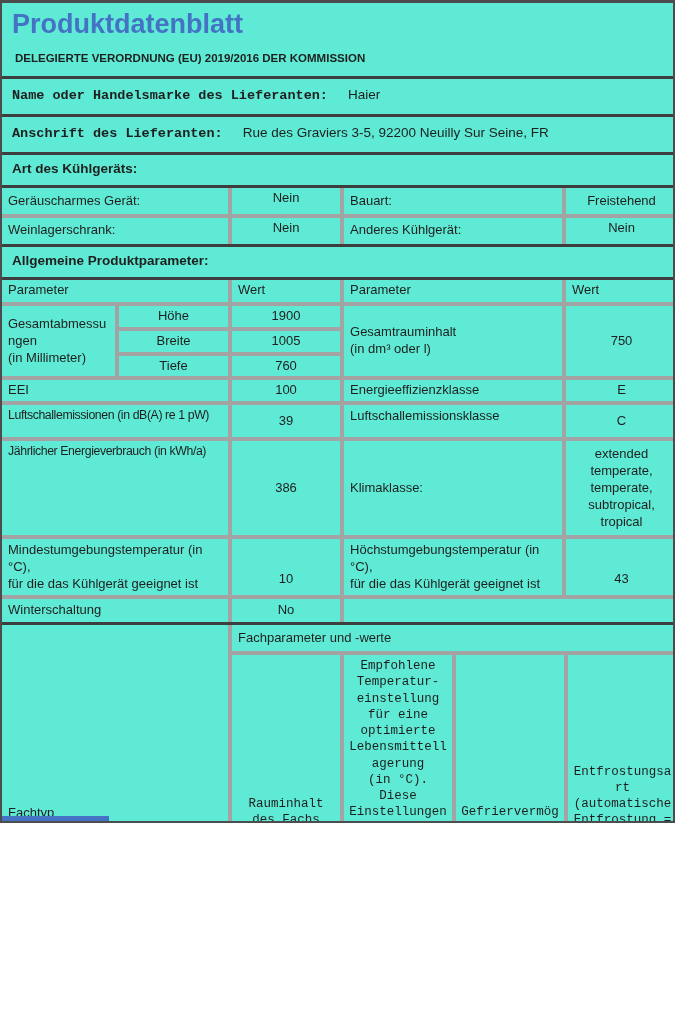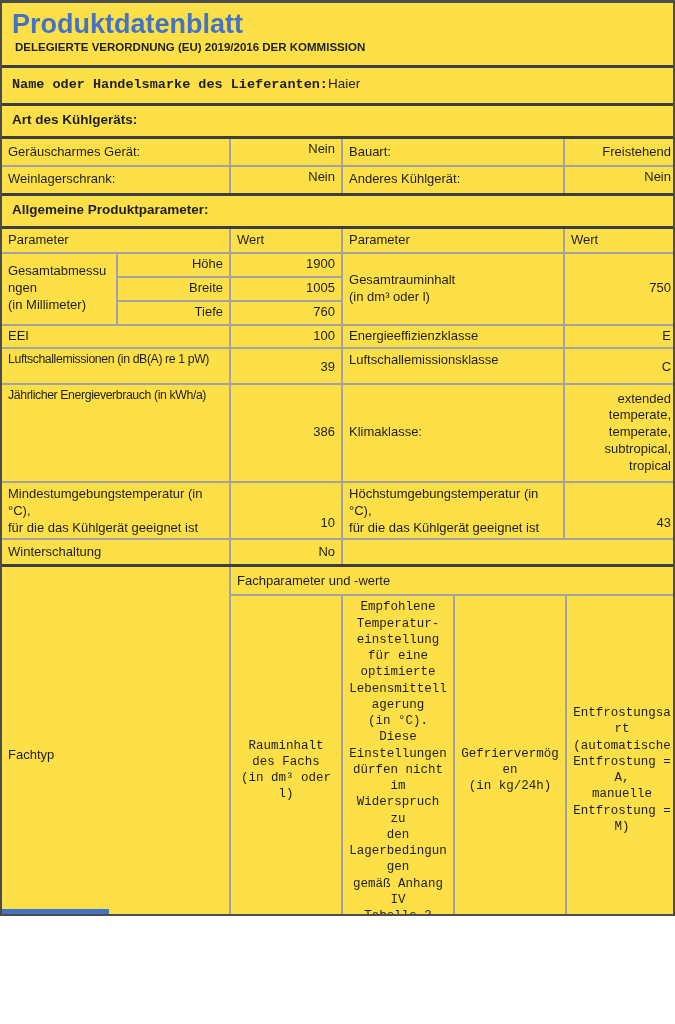--- a/index.html
+++ b/index.html
@@ -1,36 +1,36 @@
 <!DOCTYPE html>
 <html><head>
 <meta charset="utf-8">
 <style>
   html,body { margin:0; padding:0; background:#ffffff; }
   body { font-family:"Liberation Sans", sans-serif; color:#1f1f1f; }
   .sheet {
-    width:675px; height:916px; box-sizing:border-box; position:relative;
-    background:#fde047; overflow:hidden;
+    width:675px; height:823px; box-sizing:border-box; position:relative;
+    background:#5eead4; overflow:hidden;
     border:2px solid #4c4c4c; border-top-width:3px;
   }
   .sec { border-bottom:3px solid #3e3e3e; box-sizing:border-box; }
 
   .titleblock { padding:6px 10px 12px 10px; }
   .title { color:#4472C4; font-size:27px; font-weight:bold; line-height:30px; }
-  .subtitle { font-size:11.5px; font-weight:bold; margin-top:2px; padding-left:3px; }
+  .subtitle { font-size:11.5px; font-weight:bold; margin-top:13px; padding-left:3px; }
 
   .labelrow { padding:8px 10px 11px 10px; font-size:13.5px; line-height:15px; }
   .lbl { font-weight:bold;font-family:Liberation Mono, monospace; }
-  .valtext { margin-left:0; font-weight:normal; }
+  .valtext { margin-left:20px; font-weight:normal; }
   .headingrow { padding:7px 10px 9px 10px; font-size:13.5px; font-weight:bold; line-height:14px; }
 
   table { width:100%; border-collapse:collapse; border-style:hidden; table-layout:fixed; }
-  td { border:2px solid #a3a3a3; font-size:13px; line-height:1.3; padding:2px 6px;
+  td { border:4px solid #a3a3a3; font-size:13px; line-height:1.3; padding:2px 6px;
        vertical-align:middle; text-align:left; overflow:hidden; }
-  .val { text-align:right; }
+  .val { text-align:center; }
   .top { vertical-align:top; padding-top:3px; }
   .low { vertical-align:bottom; padding-bottom:7px; }
   .pre { white-space:pre-line; overflow-wrap:anywhere; }
   .wrapany { overflow-wrap:anywhere;font-family:Liberation Mono, monospace; }
   .fit { font-size:12.3px; letter-spacing:-0.4px; white-space:nowrap; }
   .hdr { text-align:left; }
   .hcell { font-size:12.5px; text-align:center; padding:3px 4px; }
   .rh24 { height:24px; } .rh26 { height:26px; } .rh23 { height:23px; }
   .rh36 { height:36px; } .rh52 { height:52px; } .rh25 { height:25px; }
   .rh28 { height:28px; } .rh98 { height:98px; }
@@ -41,20 +41,23 @@
 
 <div class="sheet">
 
   <div class="sec titleblock">
     <div class="title">Produktdatenblatt</div>
     <div class="subtitle">DELEGIERTE VERORDNUNG (EU) 2019/2016 DER KOMMISSION</div>
   </div>
 
   <div class="sec labelrow">
     <span class="lbl">Name oder Handelsmarke des Lieferanten:</span><span class="valtext">Haier</span>
+  </div>
+  <div class="sec labelrow">
+    <span class="lbl">Anschrift des Lieferanten:</span><span class="valtext">Rue des Graviers 3-5, 92200 Neuilly Sur Seine, FR</span>
   </div>
 
   <div class="sec headingrow">Art des Kühlgeräts:</div>
   <div class="sec">
     <table>
       <colgroup>
           <col style="width:115px">
           <col style="width:113px">
           <col style="width:112px">
           <col style="width:222px">

